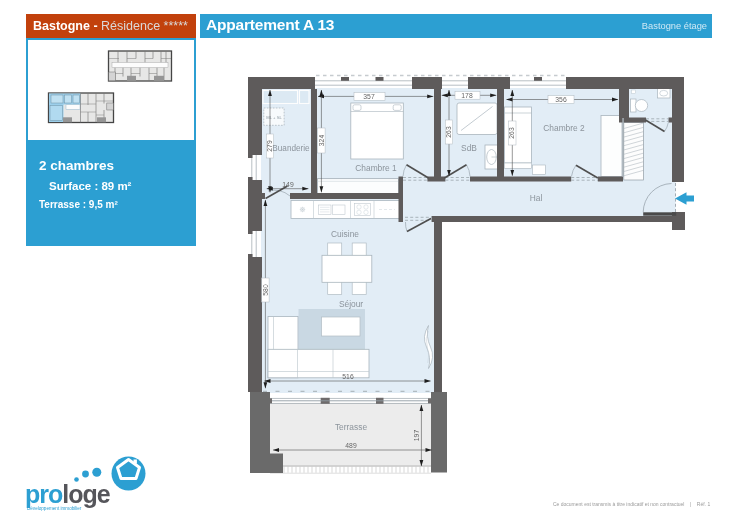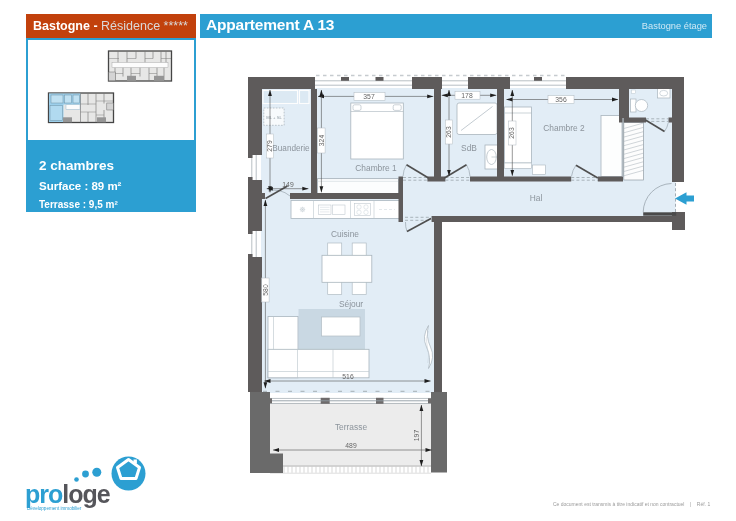--- a/index.html
+++ b/index.html
@@ -12,25 +12,25 @@
 
 <div class="abs" style="left:26px;top:14px;width:170px;height:36px;background:#c2410c;color:#fff;font-size:12.5px;line-height:24px;white-space:nowrap;"><span style="font-weight:bold;margin-left:7px;">Bastogne -</span> <span style="color:#dbd9d8;">Résidence *****</span></div>
 
 <div class="abs" style="left:200px;top:14px;width:512px;height:24px;background:#2c9fd2;color:#fff;">
 <span class="abs" style="left:6px;top:2px;font-size:15.5px;font-weight:bold;letter-spacing:-0.2px;">Appartement A 13</span>
 <span class="abs" style="right:5px;top:7px;font-size:9.3px;color:#cfe9f5;">Bastogne étage</span>
 </div>
 
 <div class="abs" style="left:26px;top:38px;width:170px;height:102px;background:#fff;border-left:2px solid #2c9fd2;border-right:2px solid #2c9fd2;border-top:2px solid #2c9fd2;box-sizing:border-box;"></div>
 
-<div class="abs" style="left:26px;top:140px;width:170px;height:72px;background:#2c9fd2;color:#fff;">
+<div class="abs" style="left:26px;top:140px;width:170px;height:106px;background:#2c9fd2;color:#fff;">
 
 <div class="abs" style="left:13px;top:18px;font-size:13.5px;font-weight:bold;">2 chambres</div>
 
-<div class="abs" style="left:13px;top:40px;font-size:11.5px;font-weight:bold;">Surface : 89 m²</div>
+<div class="abs" style="left:23px;top:40px;font-size:11.5px;font-weight:bold;">Surface : 89 m²</div>
 
 <div class="abs" style="left:13px;top:59px;font-size:10px;font-weight:bold;">Terrasse : 9,5 m²</div>
 </div>
 
 <div class="abs" style="left:553px;top:501px;width:170px;font-size:5px;color:#9a9a9a;white-space:nowrap;">Ce document est transmis à titre indicatif et non contractuel&nbsp;&nbsp;&nbsp;&nbsp;|&nbsp;&nbsp;&nbsp;&nbsp;Réf. 1</div>
 
 <svg class="abs" style="left:0;top:0;" width="736" height="521" viewBox="0 0 736 521">
 <defs>
 <marker id="ae" markerWidth="8" markerHeight="6" refX="6.3" refY="2.5" orient="auto" markerUnits="userSpaceOnUse">
           <path d="M6.6 2.5 L0.3 0.6 L0.3 4.4 Z" fill="#1e1e1e"></path>

